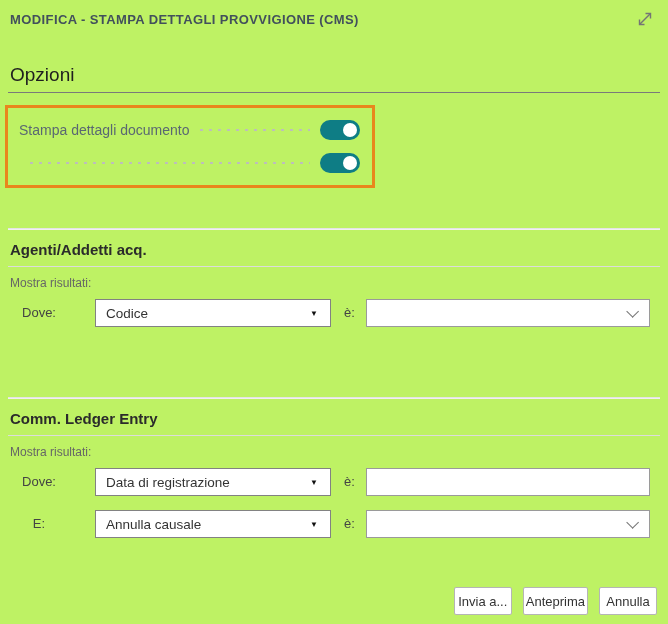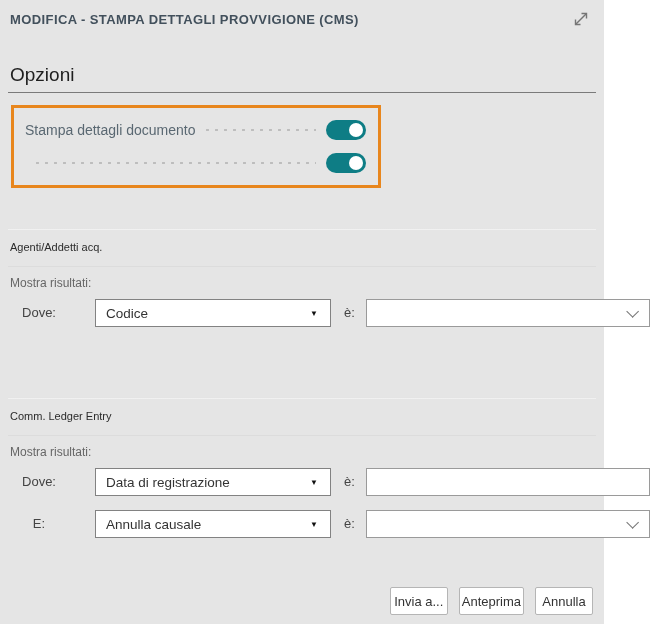--- a/index.html
+++ b/index.html
@@ -1,51 +1,51 @@
 <!DOCTYPE html>
 <html><head>
 <meta charset="utf-8">
 <style>
   * { margin:0; padding:0; box-sizing:border-box; }
   html,body { width:668px; height:624px; background:#fff; overflow:hidden;
               font-family:"Liberation Sans", sans-serif; }
-  #app { position:relative; width:604px; height:624px; background:#e5e5e5; }
+  #app { position:relative; width:668px; height:624px; background:#bef264; }
 
   
   .titlebar { position:absolute; left:10px; top:12px; right:40px;
               font-size:13px; font-weight:600; letter-spacing:.4px;
               color:#42505c; text-transform:uppercase; white-space:nowrap; }
   .expand-btn { position:absolute; right:10px; top:8px; width:26px; height:26px;
                 display:flex; align-items:center; justify-content:center; cursor:pointer; }
 
   
   .opzioni-title { position:absolute; left:10px; top:64px; font-size:19px;
                    font-weight:400; color:#1f1f1f; }
   .rule-dark  { position:absolute; left:8px; right:8px; height:1px; background:#7a7a7a; }
   .rule-light { position:absolute; left:8px; right:8px; height:1px; background:#dcdcdc; }
   .rule-faint { position:absolute; left:8px; right:8px; height:2px;
                 background:linear-gradient(#dedede,#f7f7f7); }
 
   
-  .highlight-box { position:absolute; left:11px; top:105px; width:370px; height:83px;
+  .highlight-box { position:absolute; left:5px; top:105px; width:370px; height:83px;
                    border:3px solid #e8861d; display:flex; flex-direction:column;
                    justify-content:space-around; padding:6px 12px 6px 11px; }
   .toggle-row { display:flex; align-items:center; height:24px; }
   .toggle-label { font-size:14px; color:#5a6872; white-space:nowrap; }
   .dot-leader { flex:1 1 auto; height:14px; margin:0 10px 0 8px;
                 background-image:radial-gradient(circle, #bdbdbd 1.1px, transparent 1.4px);
                 background-size:9px 14px; background-repeat:repeat-x;
                 background-position:0 center; }
   .toggle { position:relative; width:40px; height:20px; border-radius:10px;
             background:#0e7d85; flex:0 0 auto; cursor:pointer; }
   .toggle .knob { position:absolute; top:3px; right:3px; width:14px; height:14px;
                   border-radius:50%; background:#fff; }
 
   
-  .section-title { position:absolute; left:10px; font-size:11px; font-weight:400; color:#2b2b2b; }
+  .section-title { position:absolute; left:10px; font-size:15px; font-weight:700; color:#2b2b2b; }
   .show-results  { position:absolute; left:10px; font-size:12px; color:#666; }
 
   .filter-row { position:absolute; left:0; right:0; height:28px; }
   .row-prefix { position:absolute; left:0; width:78px; text-align:center;
                 top:6px; font-size:13px; color:#444; }
   .field-select { position:absolute; left:95px; top:0; width:236px; height:28px;
                   border:1px solid #828282; background:#fff; display:flex;
                   align-items:center; padding:4px 10px; cursor:pointer; }
   .field-select .sel-text { font-size:13.5px; color:#333; flex:1 1 auto; white-space:nowrap; overflow:hidden; }
   .field-select .sel-arrow { font-size:8px; color:#111; flex:0 0 auto; padding-right:2px; }

